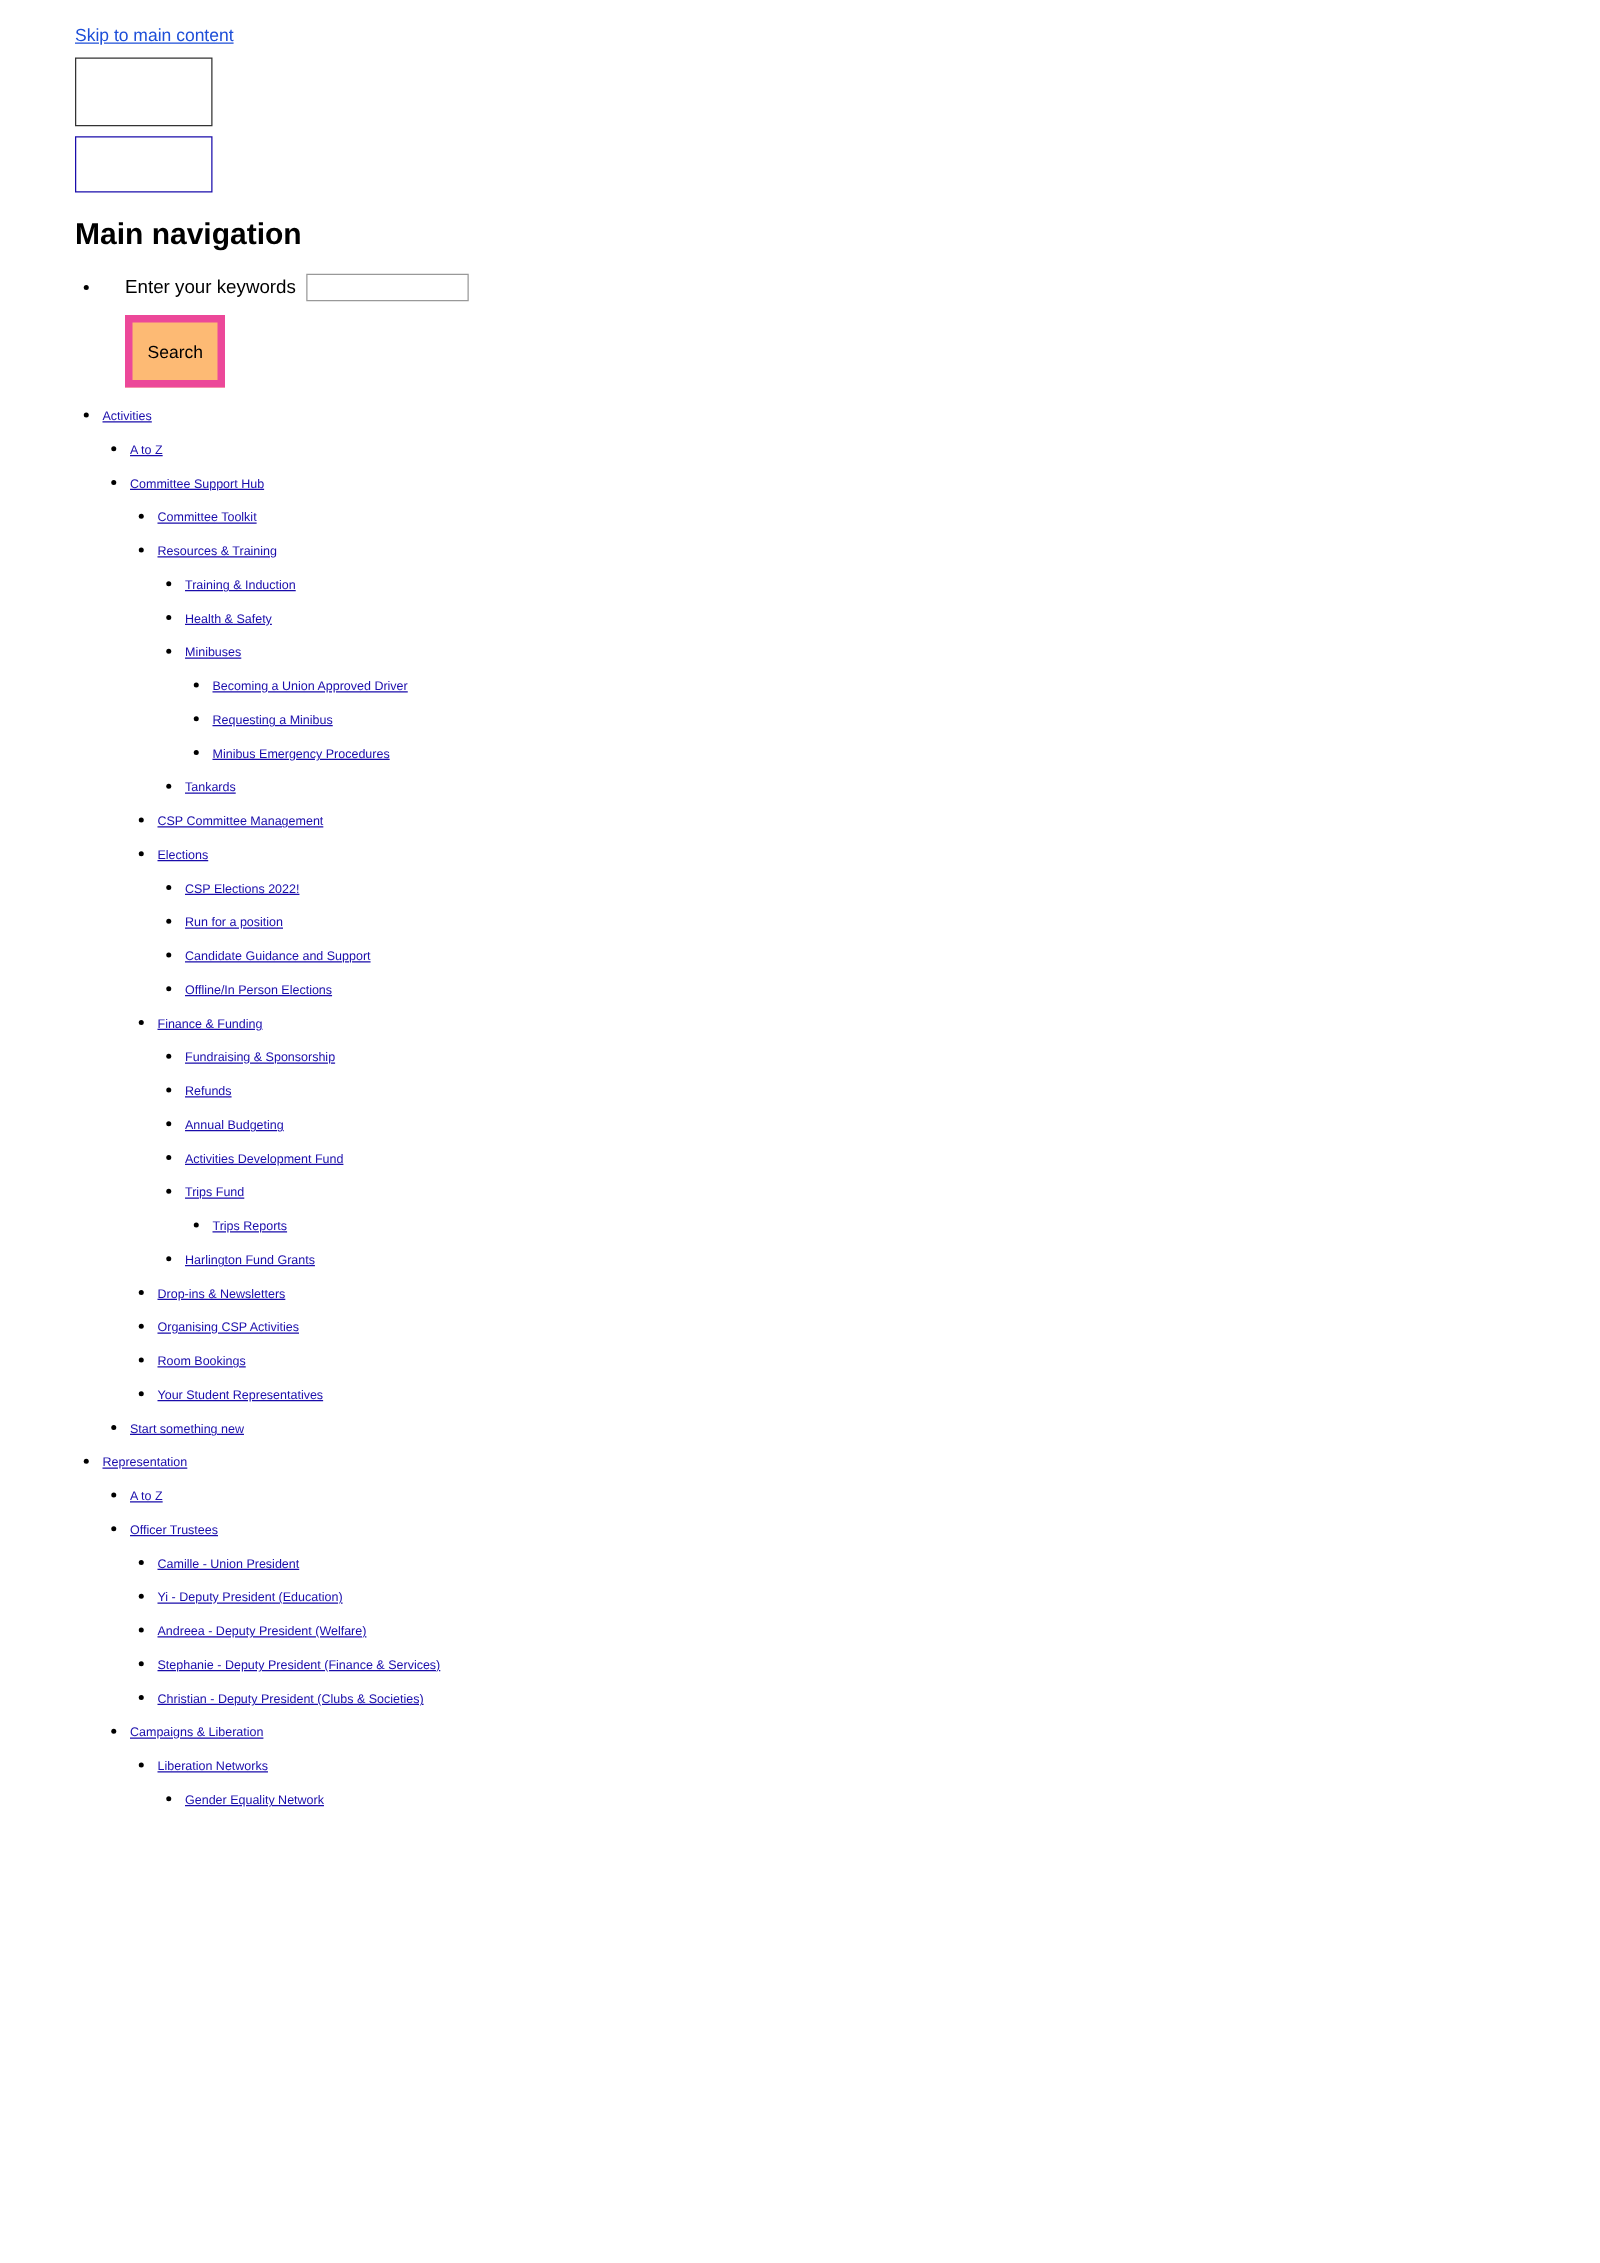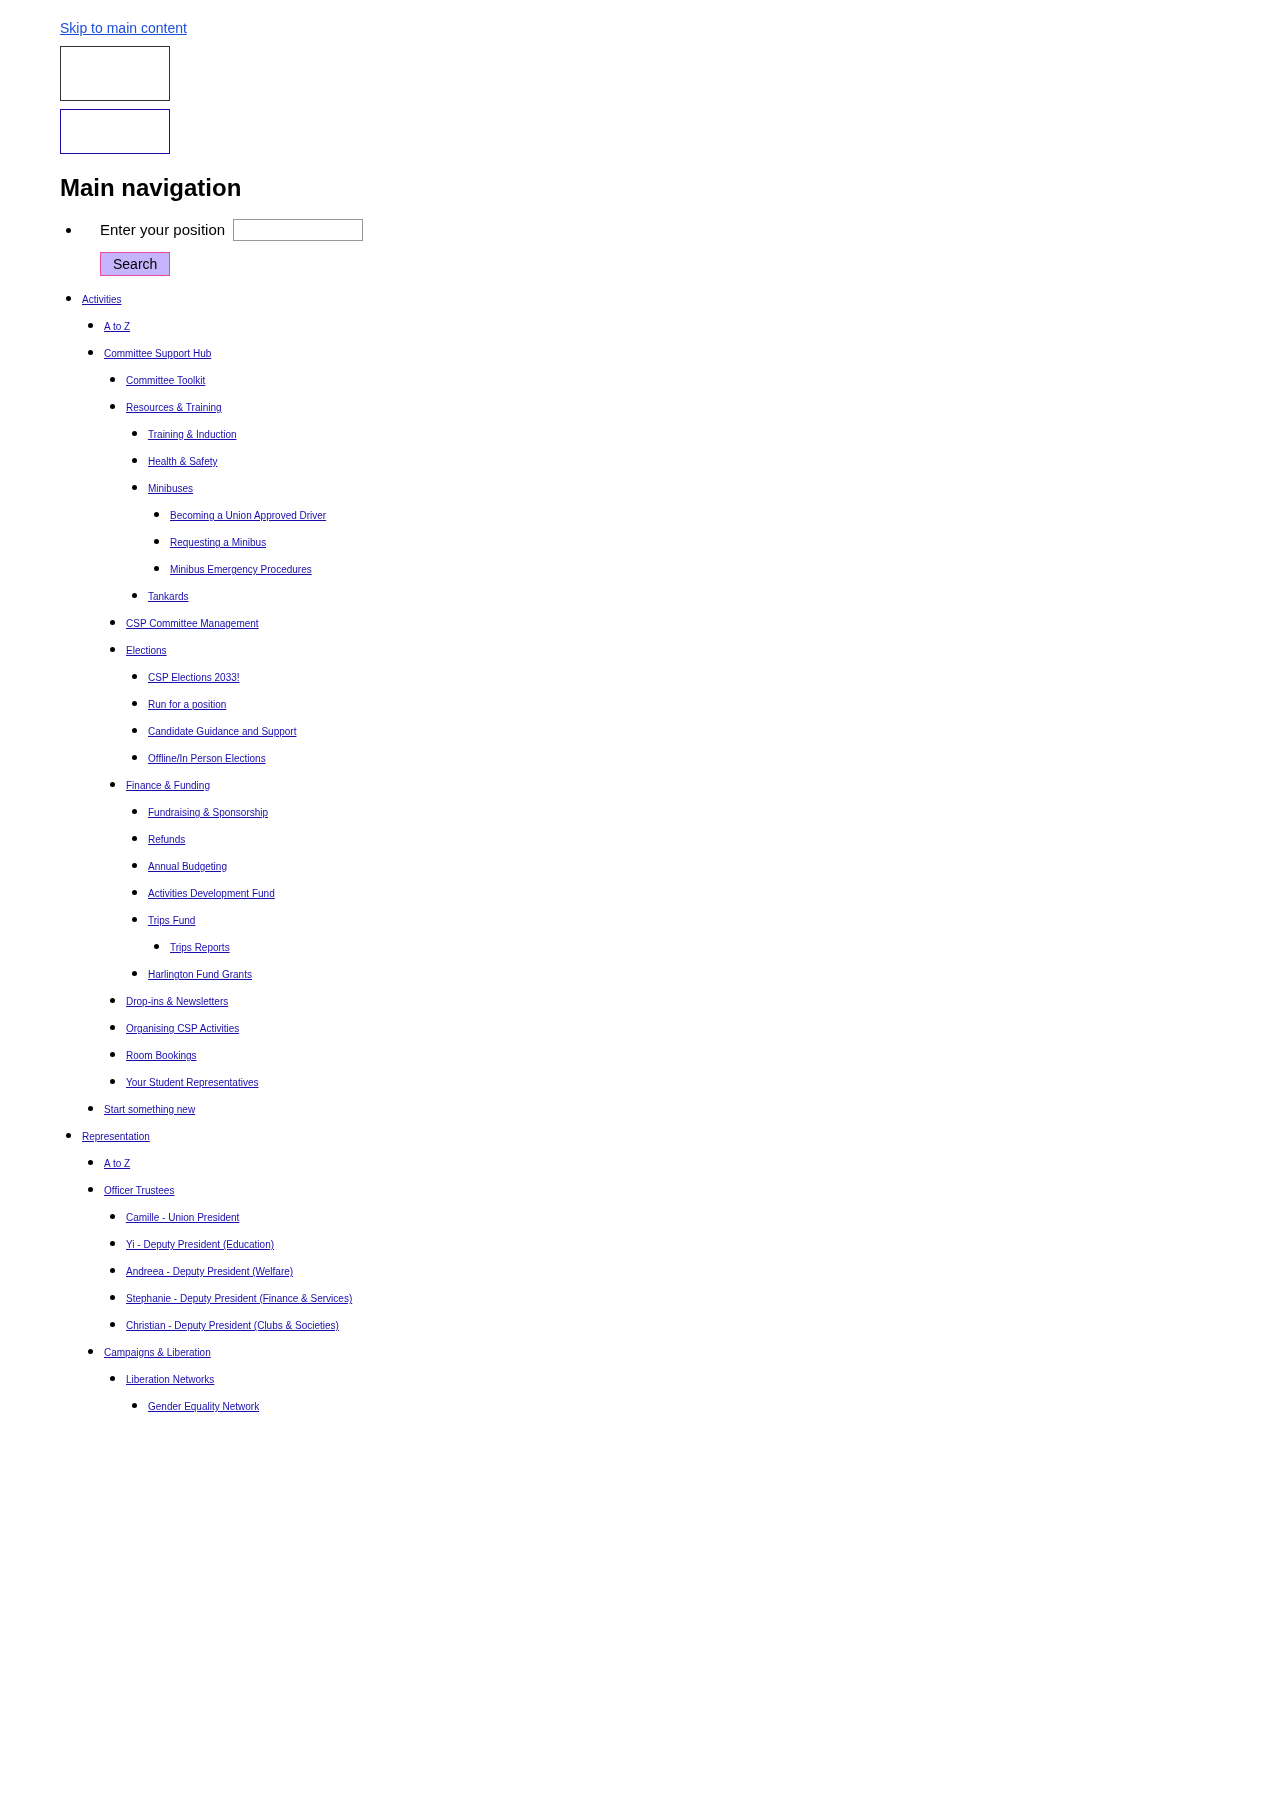--- a/index.html
+++ b/index.html
@@ -59,23 +59,23 @@
 
     .search-input {
       border: 1px solid #999;
       height: 22px;
       width: 130px;
       font-size: 14px;
       padding: 2px 4px;
     }
 
     .search-button {
-      background: #c4b5fd;
-      border: 1px solid #ec4899;
-      padding: 3px 12px;
+      background: #fdba74;
+      border: 6px solid #ec4899;
+      padding: 15px 12px;
       font-size: 14px;
       cursor: pointer;
       margin-left: 0;
       margin-top: 4px;
       display: inline-block;
     }
 
     .search-btn-row {
       margin-left: 18px;
       margin-bottom: 10px;
@@ -111,21 +111,21 @@
 <a class="skip-link" href="#main">Skip to main content</a>
 
 <div class="logo-box-top"></div>
 <div class="logo-box-bottom"></div>
 
 <h1 class="main-nav-title">Main navigation</h1>
 
 <ul class="top-level nav-list">
   <li>
     <div class="search-row">
-      <label>Enter your position</label>
+      <label>Enter your keywords</label>
       <input class="search-input" type="text" style="">
     </div>
     <div class="search-btn-row">
       <button class="search-button">Search</button>
     </div>
   </li>
 </ul>
 
 <div id="nav-container">
     <ul class="top-level nav-list">
@@ -138,21 +138,21 @@
                   <li><a href="#">Health &amp; Safety</a></li>
                   <li><a href="#">Minibuses</a><ul>
                       <li><a href="#">Becoming a Union Approved Driver</a></li>
                       <li><a href="#">Requesting a Minibus</a></li>
                       <li><a href="#">Minibus Emergency Procedures</a></li>
                     </ul></li>
                   <li><a href="#">Tankards</a></li>
                 </ul></li>
               <li><a href="#">CSP Committee Management</a></li>
               <li><a href="#">Elections</a><ul>
-                  <li><a href="#">CSP Elections 2033!</a></li>
+                  <li><a href="#">CSP Elections 2022!</a></li>
                   <li><a href="#">Run for a position</a></li>
                   <li><a href="#">Candidate Guidance and Support</a></li>
                   <li><a href="#">Offline/In Person Elections</a></li>
                 </ul></li>
               <li><a href="#">Finance &amp; Funding</a><ul>
                   <li><a href="#">Fundraising &amp; Sponsorship</a></li>
                   <li><a href="#">Refunds</a></li>
                   <li><a href="#">Annual Budgeting</a></li>
                   <li><a href="#">Activities Development Fund</a></li>
                   <li><a href="#">Trips Fund</a><ul>

